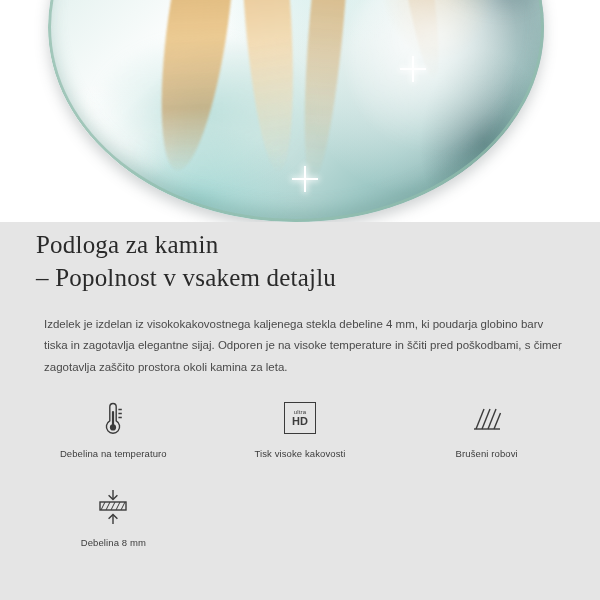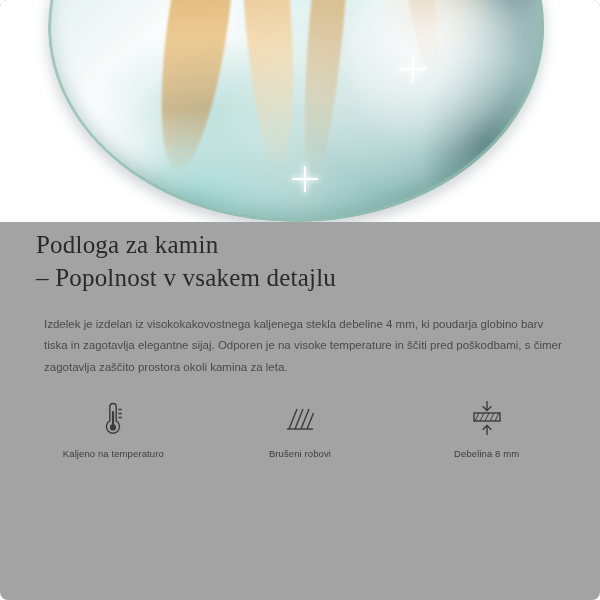--- a/index.html
+++ b/index.html
@@ -5,23 +5,22 @@
   html, body {
     margin: 0;
     padding: 0;
     background: #ffffff;
   }
   .page {
     position: relative;
     width: 600px;
     height: 600px;
     overflow: hidden;
-    background: #a3a3a3;
+    background: #e5e5e5;
     font-family: "Liberation Sans", sans-serif;
-    border-radius: 8px;
   }
 
   
   .hero {
     position: absolute;
     left: 0;
     top: 0;
     width: 600px;
     height: 222px;
     overflow: hidden;
@@ -233,23 +232,32 @@
 
     <div class="feature">
       <div class="feature-icon">
         <svg width="22" height="40" viewBox="0 0 22 40" fill="none" stroke="#3b3b3b" stroke-width="1.4">
           <path d="M11 5.5a3.2 3.2 0 0 1 3.2 3.2v14.2a6.6 6.6 0 1 1-6.4 0V8.7A3.2 3.2 0 0 1 11 5.5z"></path>
           <circle cx="11" cy="29.4" r="3.1" fill="#3b3b3b" stroke="none"></circle>
           <rect x="9.9" y="13" width="2.2" height="15" rx="1.1" fill="#3b3b3b" stroke="none"></rect>
           <path d="M16.4 11.5h3.4M16.4 15.5h3.4M16.4 19.5h3.4"></path>
         </svg>
       </div>
-      <div class="feature-label">Kaljeno na temperaturo</div>
-    </div>
-
+      <div class="feature-label">Debelina na temperaturo</div>
+    </div>
+
+    <div class="feature">
+      <div class="feature-icon">
+        <div class="hd-badge">
+          <span class="t1">ultra</span>
+          <span class="t2">HD</span>
+        </div>
+      </div>
+      <div class="feature-label">Tisk visoke kakovosti</div>
+    </div>
 
 
 
     <div class="feature">
       <div class="feature-icon">
         <svg width="34" height="32" viewBox="0 0 34 32" fill="none" stroke="#3b3b3b" stroke-width="1.4">
           <path d="M4 27h26"></path>
           <path d="M6 27 14 7"></path>
           <path d="M12 27 20 7"></path>
           <path d="M18 27 26 7"></path>

